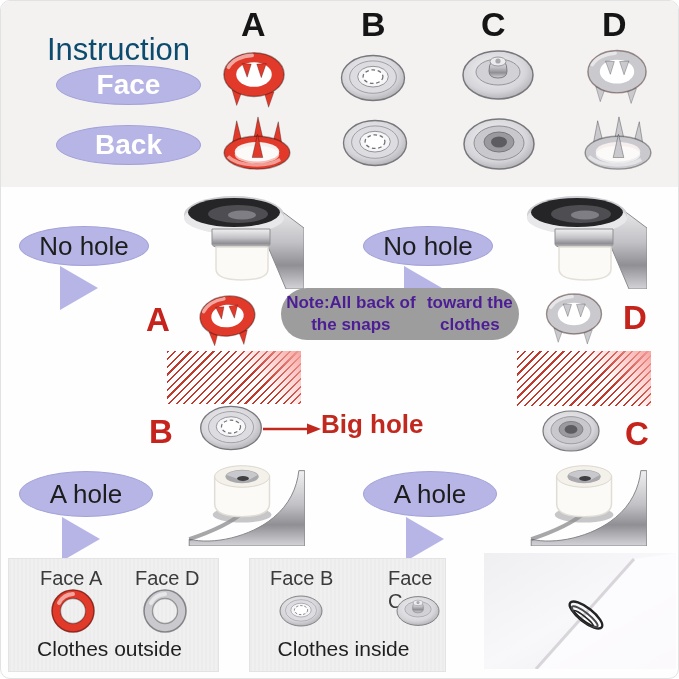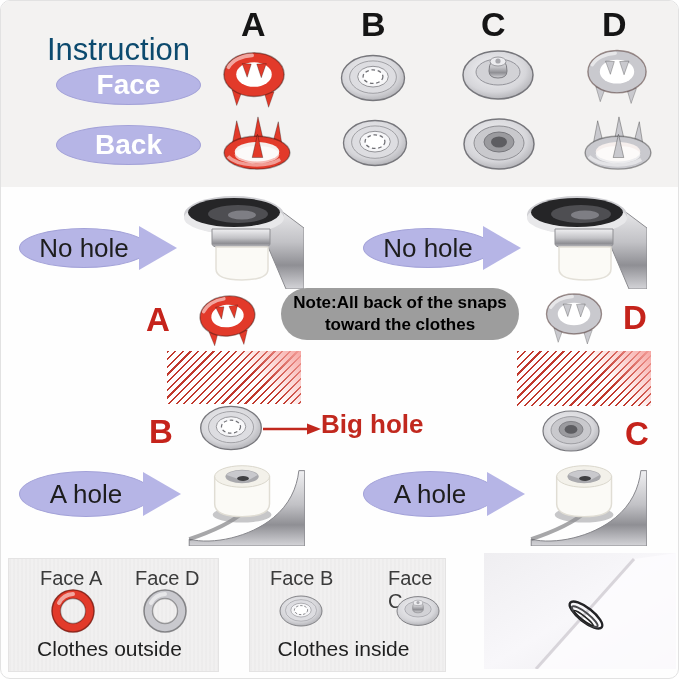--- a/index.html
+++ b/index.html
@@ -5,32 +5,32 @@
   html,body{margin:0;padding:0;background:#fff;}
   .stage{position:relative;width:679px;height:679px;overflow:hidden;background:#fefefe;
          font-family:"Liberation Sans",sans-serif;border:1px solid #e2e2e2;border-radius:10px;box-sizing:border-box;}
   .abs{position:absolute;}
   .top-strip{position:absolute;left:0;top:0;width:679px;height:186px;background:#f3f2f1;}
   .title{position:absolute;left:46px;top:8px;font-size:31px;font-weight:normal;color:#0c4a6e;margin-top:23px;}
   .col-letter{position:absolute;top:4px;font-size:34px;font-weight:bold;color:#151515;}
   .fb-oval{position:absolute;width:145px;height:40px;background:#b6b5e6;border:1px solid #a3a2d8;
            border-radius:50%;color:#fff;font-weight:bold;font-size:28px;
            display:flex;align-items:center;justify-content:center;box-sizing:border-box;}
-  .callout{position:absolute;display:flex;align-items:center;}
+  .callout{position:absolute;display:flex;align-items:center;flex-direction:column;}
   .co-oval{background:#b6b5e6;border:1px solid #a3a2d8;border-radius:50%;
            display:flex;align-items:center;justify-content:center;
            font-size:26px;color:#1d1d1d;box-sizing:border-box;}
   .co-oval.small{width:130px;height:40px;}
   .co-oval.big{width:134px;height:46px;}
   .co-arrow{width:0;height:0;border-top:22px solid transparent;border-bottom:22px solid transparent;
             border-left:38px solid #b6b5e6;margin-left:-10px;}
   .mid-letter{position:absolute;font-size:33px;font-weight:bold;color:#c5231b;}
   .note{position:absolute;left:280px;top:287px;width:238px;height:52px;background:#9d9d9d;
-        border-radius:26px;color:#000000;font-weight:bold;font-size:17px;line-height:1.3;
-        display:flex;flex-direction:column;align-items:center;justify-content:center;text-align:center;}
+        border-radius:26px;color:#4c1d95;font-weight:bold;font-size:17px;line-height:1.3;
+        display:flex;align-items:center;justify-content:center;text-align:center;}
   .hatch{position:absolute;height:53px;width:134px;background:
      linear-gradient(225deg, rgba(246,162,158,.95) 0%, rgba(246,162,158,0) 38%),
      repeating-linear-gradient(135deg, #c13a2e 0px, #c13a2e 1.6px, rgba(255,255,255,0) 1.6px, rgba(255,255,255,0) 5.4px),
      #fff;}
   .bighole{position:absolute;left:320px;top:408px;font-size:26px;font-weight:bold;color:#c1281e;}
   .panel{position:absolute;background:
      repeating-linear-gradient(90deg, rgba(0,0,0,.015) 0 2px, rgba(255,255,255,0) 2px 4px),#f1f0f0;
      border:1px solid #e4e3e3;box-sizing:border-box;}
   .p-label{position:absolute;top:8px;font-size:20px;color:#3b3b3b;}
   .p-icon{position:absolute;top:30px;width:44px;height:44px;}

